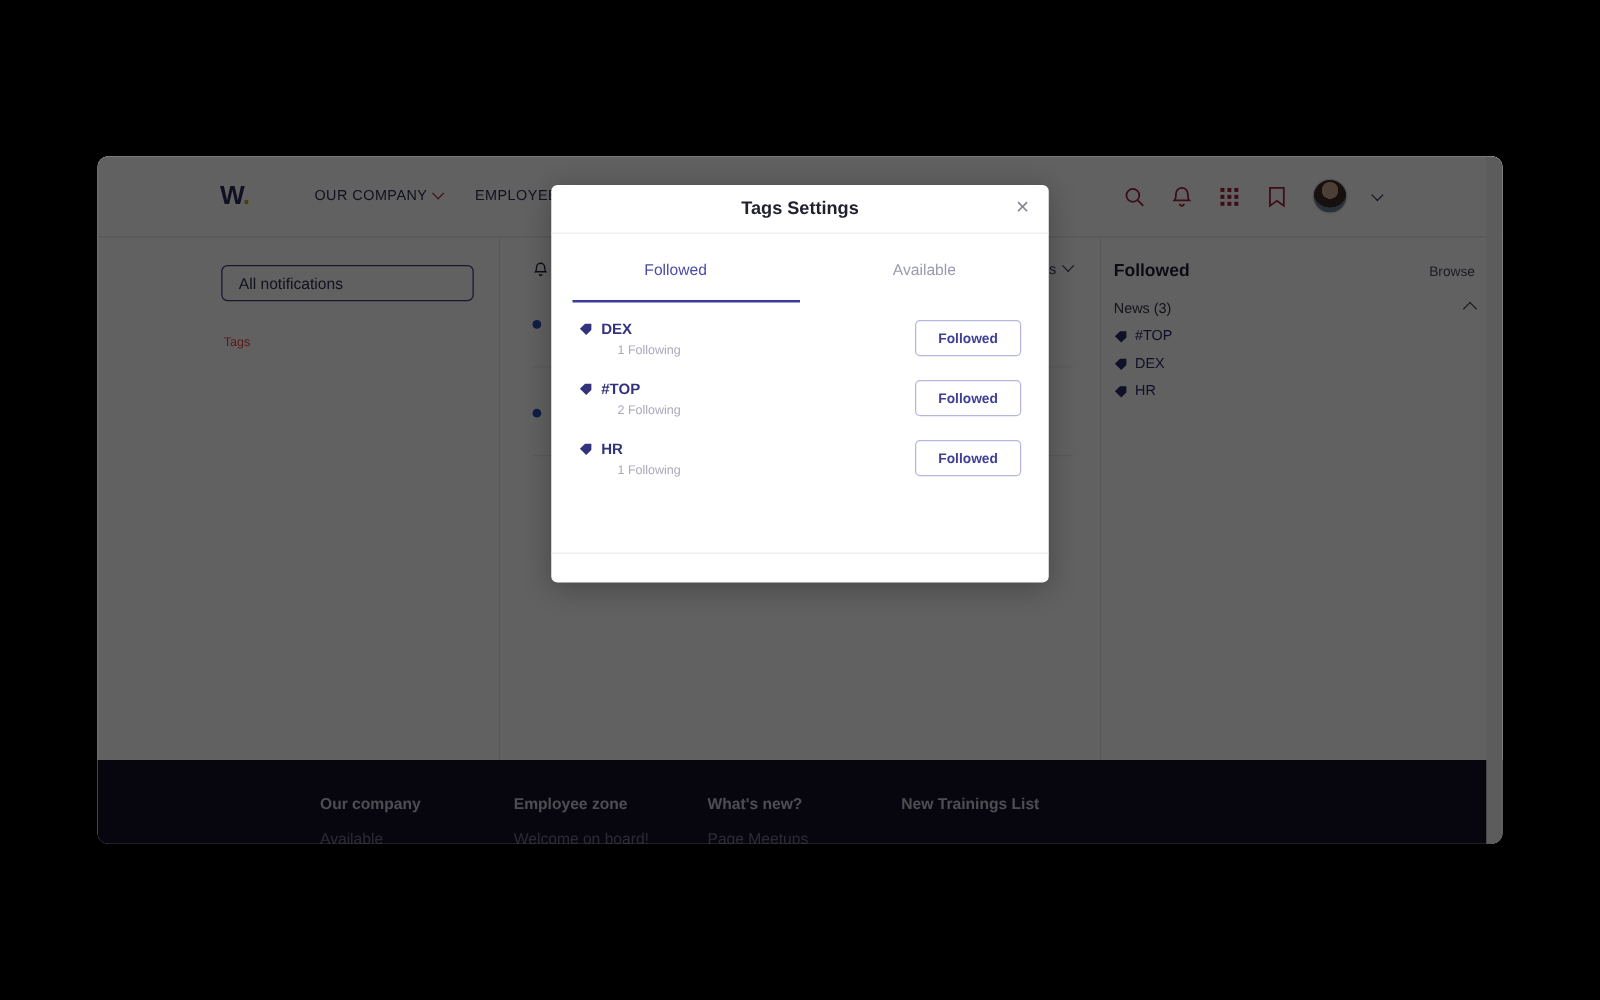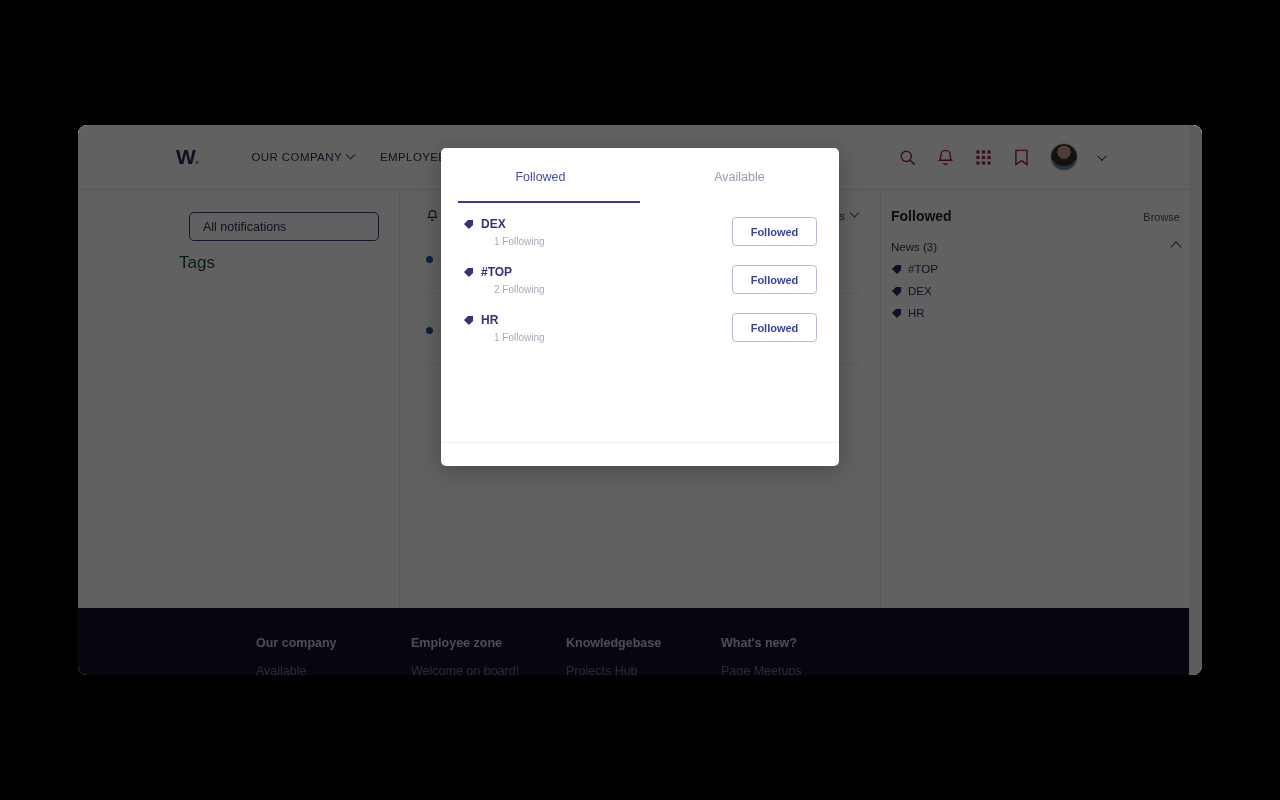--- a/index.html
+++ b/index.html
@@ -106,26 +106,25 @@
     padding: 22px 20px 0 99px;
   }
   .pill {
     border: 1px solid #3f3d78;
     border-radius: 5px;
     height: 29px;
     display: flex; align-items: center;
     padding: 0 13px;
     font-size: 12.5px;
     color: #2f2e55;
-    margin-left: 12px;
   }
   .left-link {
-    margin-top: 12px;
-    font-size: 17px;
-    color: #14532d;
+    margin-top: 28px;
+    font-size: 10px;
+    color: #ef4444;
     padding-left: 2px;
   }
 
   .col-mid {
     flex: 1;
     background: #ffffff;
     padding: 18px 22px 0 26px;
   }
   .mid-head {
     display: flex; align-items: center; justify-content: space-between;
@@ -395,38 +394,40 @@
         <div class="fcol-title">Our company</div>
         <div class="fcol-link">Available</div>
 
       </div>
       <div class="fcol">
         <div class="fcol-title">Employee zone</div>
         <div class="fcol-link">Welcome on board!</div>
 
       </div>
       <div class="fcol">
-        <div class="fcol-title">Knowledgebase</div>
-        <div class="fcol-link">Projects Hub</div>
-
-      </div>
-      <div class="fcol">
         <div class="fcol-title">What's new?</div>
         <div class="fcol-link">Page Meetups</div>
 
       </div>
+      <div class="fcol">
+        <div class="fcol-title">New Trainings List</div>
+      </div>
     </div>
   </div>
 
   <div id="scrollbar-strip"></div>
 </div>
 
 <div id="scrim"></div>
 
 <div class="modal">
+  <div class="modal-head">
+    <span class="modal-title">Tags Settings</span>
+    <span class="modal-close">✕</span>
+  </div>
 
   <div class="tabs">
     <div class="tab active">
       <span>Followed</span>
     </div>
     <div class="tab">
       <span>Available</span>
     </div>
   </div>
   <div class="tab-underline-wrap">

